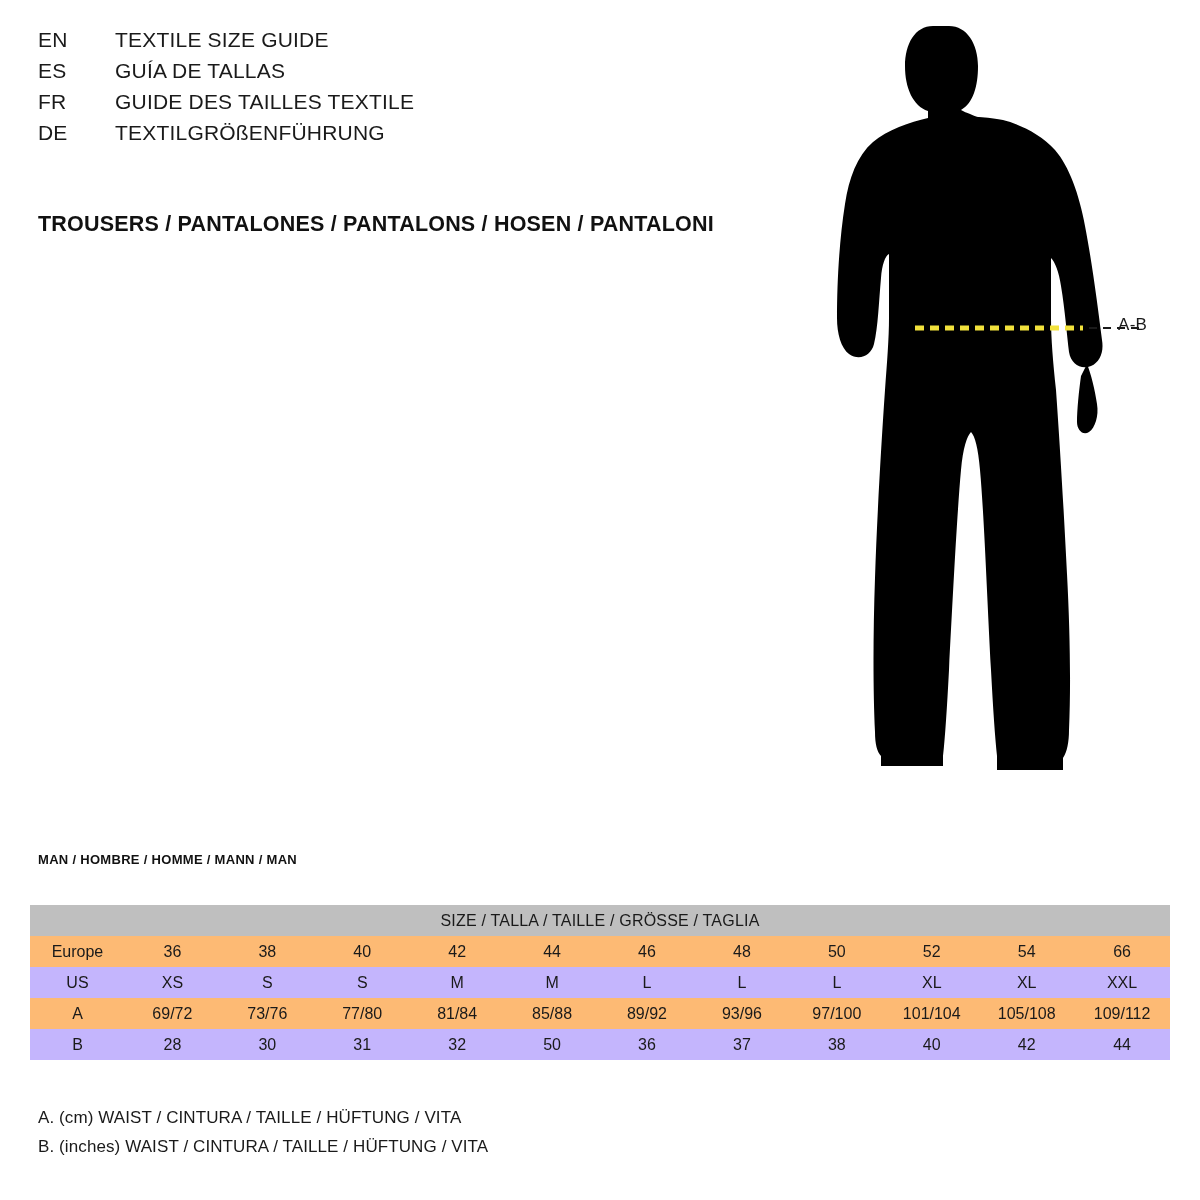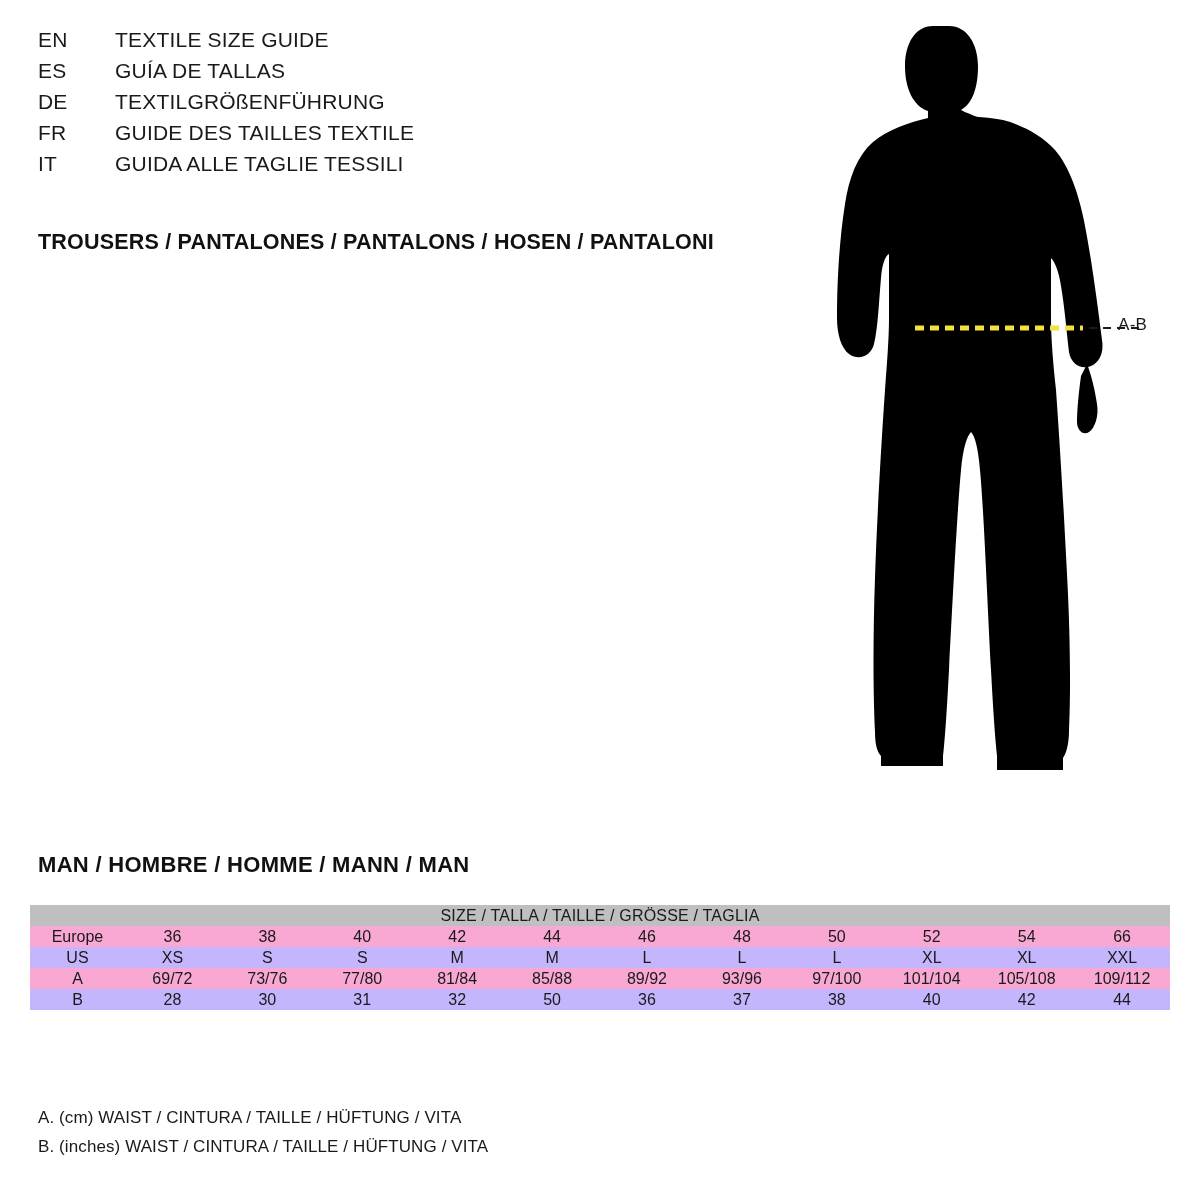--- a/index.html
+++ b/index.html
@@ -41,21 +41,21 @@
   }
   .lang-text {
     font-size: 21px;
     letter-spacing: 0.2px;
     color: #1a1a1a;
     white-space: nowrap;
   }
   .garment-line {
     position: absolute;
     left: 38px;
-    top: 230px;
+    top: 212px;
     font-size: 21.5px;
     font-weight: bold;
     letter-spacing: 0.2px;
     color: #111111;
     white-space: nowrap;
   }
 
   
   .figure-wrap {
     position: absolute;
@@ -73,21 +73,21 @@
     font-size: 17px;
     color: #1a1a1a;
     letter-spacing: 0.3px;
   }
 
   
   .section-title {
     position: absolute;
     left: 38px;
     top: 852px;
-    font-size: 22px;
+    font-size: 13px;
     font-weight: bold;
     letter-spacing: 0.3px;
     color: #111111;
   }
 
   .table-wrap {
     position: absolute;
     left: 30px;
     top: 905px;
     width: 1140px;
@@ -96,33 +96,33 @@
     border-collapse: collapse;
     width: 1140px;
     table-layout: fixed;
   }
   table.size-table th,
   table.size-table td {
     font-size: 16px;
     font-weight: normal;
     color: #1a1a1a;
     padding: 0;
-    height: 21px;
+    height: 31px;
     text-align: center;
     vertical-align: middle;
   }
   .hdr-row th {
     background: #bfbfbf;
     text-align: left;
     font-weight: bold;
     font-size: 16.5px;
     padding-left: 12px;
     letter-spacing: 0.2px;
   }
-  .row-light td { background: #f9a8d4; margin-top: 28px; }
+  .row-light td { background: #fdba74; margin-top: 28px; }
   .row-dark td  { background: #c4b5fd; }
   td.label-cell, th.label-cell {
     text-align: left;
     padding-left: 12px;
     width: 170px;
   }
   td.val-cell { width: 88px; }
 
   
   .footnotes {
@@ -146,30 +146,26 @@
   <div class="lang-block">
     <div class="lang-row">
       <span class="lang-code">EN</span>
       <span class="lang-text">TEXTILE SIZE GUIDE</span>
     </div>
     <div class="lang-row">
       <span class="lang-code">ES</span>
       <span class="lang-text">GUÍA DE TALLAS</span>
     </div>
     <div class="lang-row">
+      <span class="lang-code">FR</span>
+      <span class="lang-text">GUIDE DES TAILLES TEXTILE</span>
+    </div>
+    <div class="lang-row">
       <span class="lang-code">DE</span>
       <span class="lang-text">TEXTILGRÖßENFÜHRUNG</span>
-    </div>
-    <div class="lang-row">
-      <span class="lang-code">FR</span>
-      <span class="lang-text">GUIDE DES TAILLES TEXTILE</span>
-    </div>
-    <div class="lang-row">
-      <span class="lang-code">IT</span>
-      <span class="lang-text">GUIDA ALLE TAGLIE TESSILI</span>
     </div>
   </div>
 
   <div class="garment-line">TROUSERS / PANTALONES / PANTALONS / HOSEN / PANTALONI</div>
 
   <div class="figure-wrap">
     <svg class="figure-svg" width="370" height="790" viewBox="0 0 370 790" xmlns="http://www.w3.org/2000/svg">
 
       <path fill="#000000" d="M118 8 C100 8 90 26 90 48 C90 70 98 88 113 93 L113 104 C113 104 104 107 96 111 L188 111 C176 103 150 95 146 92 C158 85 163 69 163 48 C163 26 152 8 134 8 Z"></path>
 

